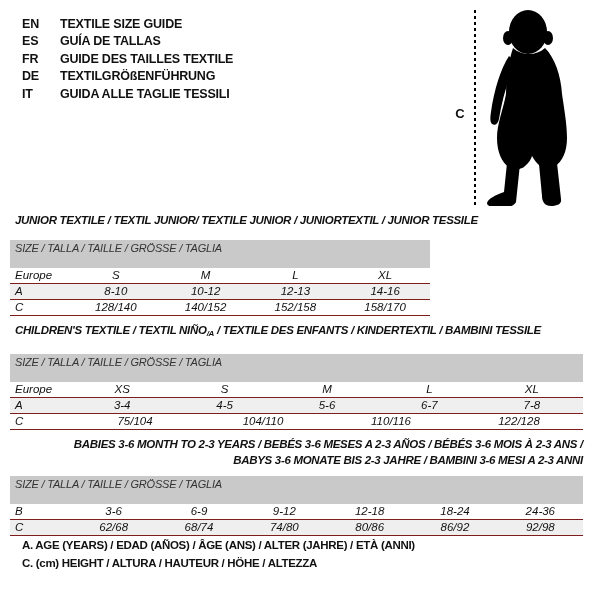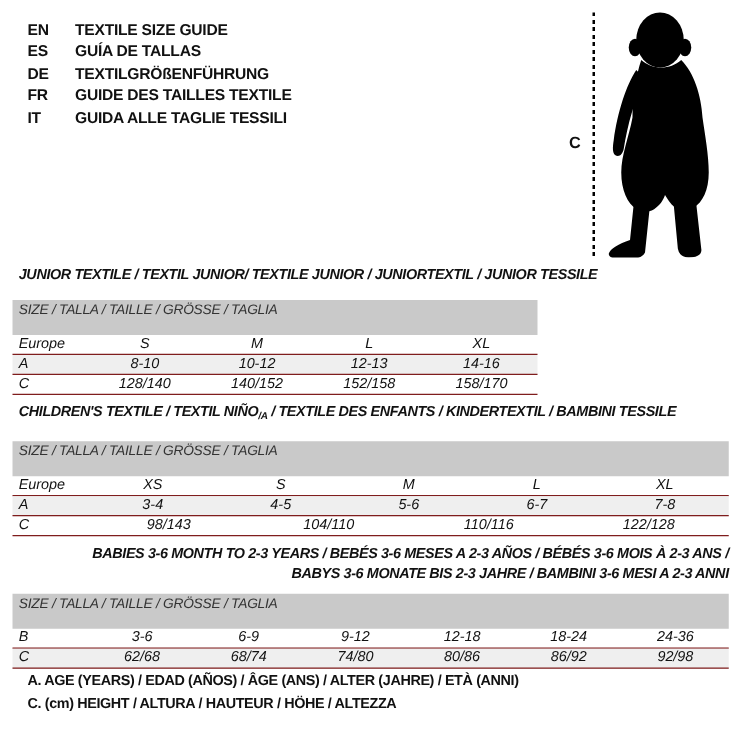--- a/index.html
+++ b/index.html
@@ -63,26 +63,26 @@
   <header class="lang-block">
     <div class="lang-row">
       <span class="lang-code">EN</span>
       <span class="lang-label">TEXTILE SIZE GUIDE</span>
     </div>
     <div class="lang-row">
       <span class="lang-code">ES</span>
       <span class="lang-label">GUÍA DE TALLAS</span>
     </div>
     <div class="lang-row">
+      <span class="lang-code">FR</span>
+      <span class="lang-label">GUIDE DES TAILLES TEXTILE</span>
+    </div>
+    <div class="lang-row">
       <span class="lang-code">DE</span>
       <span class="lang-label">TEXTILGRÖßENFÜHRUNG</span>
-    </div>
-    <div class="lang-row">
-      <span class="lang-code">FR</span>
-      <span class="lang-label">GUIDE DES TAILLES TEXTILE</span>
     </div>
     <div class="lang-row">
       <span class="lang-code">IT</span>
       <span class="lang-label">GUIDA ALLE TAGLIE TESSILI</span>
     </div>
   </header>
 
   <div class="figure">
     <div class="dash-line"></div>
     <span class="c-label">C</span>
@@ -146,21 +146,21 @@
       <div class="trow shade">
         <span class="tlabel">A</span>
         <span class="tcell">3-4</span>
         <span class="tcell">4-5</span>
         <span class="tcell">5-6</span>
         <span class="tcell">6-7</span>
         <span class="tcell">7-8</span>
       </div>
       <div class="trow">
         <span class="tlabel">C</span>
-        <span class="tcell">98/143</span>
+        <span class="tcell">75/104</span>
         <span class="tcell">104/110</span>
         <span class="tcell">110/116</span>
         <span class="tcell">122/128</span>
       </div>
     </section>
 
     <section class="size-table t-babies">
       <h2 class="tbl-title">
         <div>BABIES 3-6 MONTH TO 2-3 YEARS / BEBÉS 3-6 MESES A 2-3 AÑOS / BÉBÉS 3-6 MOIS À 2-3 ANS /</div>
         <div>BABYS 3-6 MONATE BIS 2-3 JAHRE / BAMBINI 3-6 MESI A 2-3 ANNI</div>

